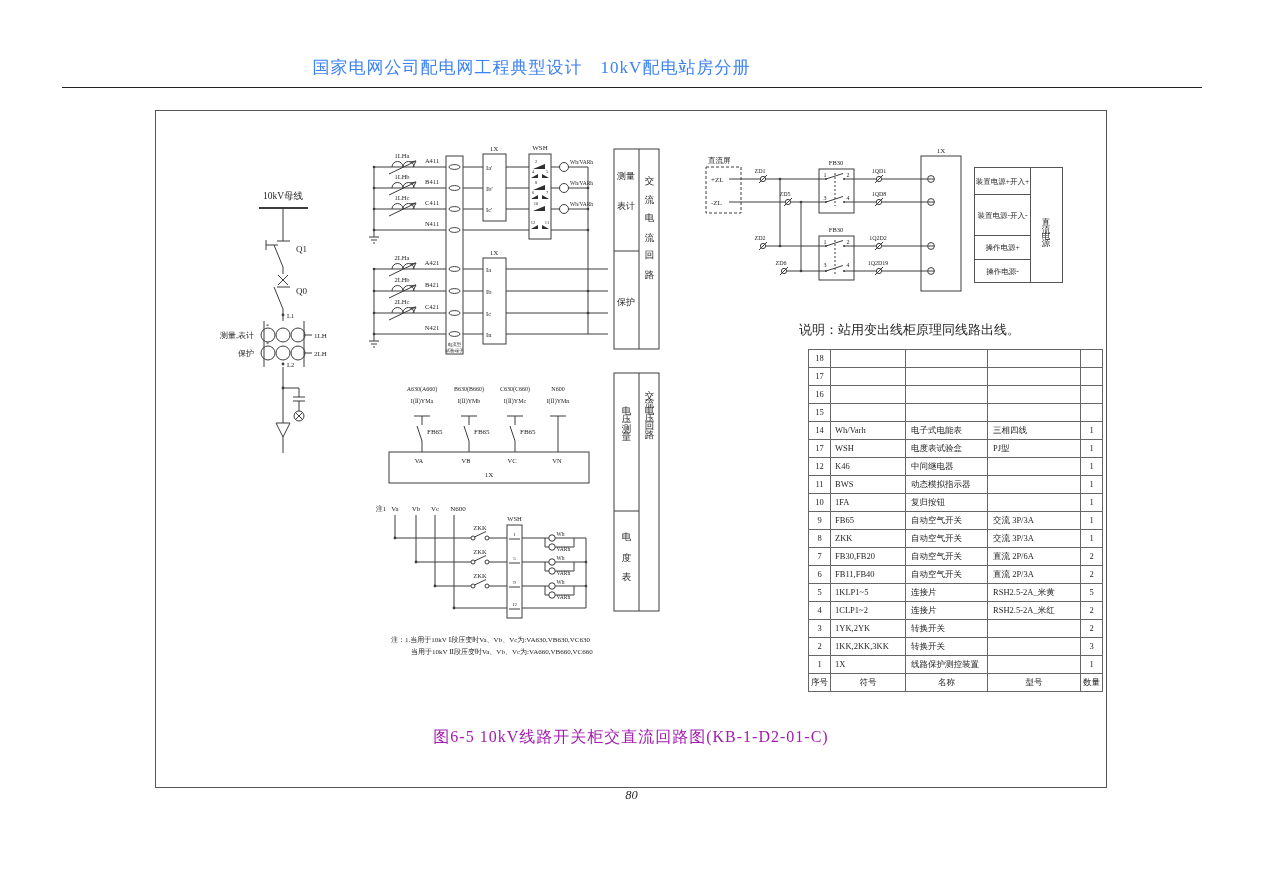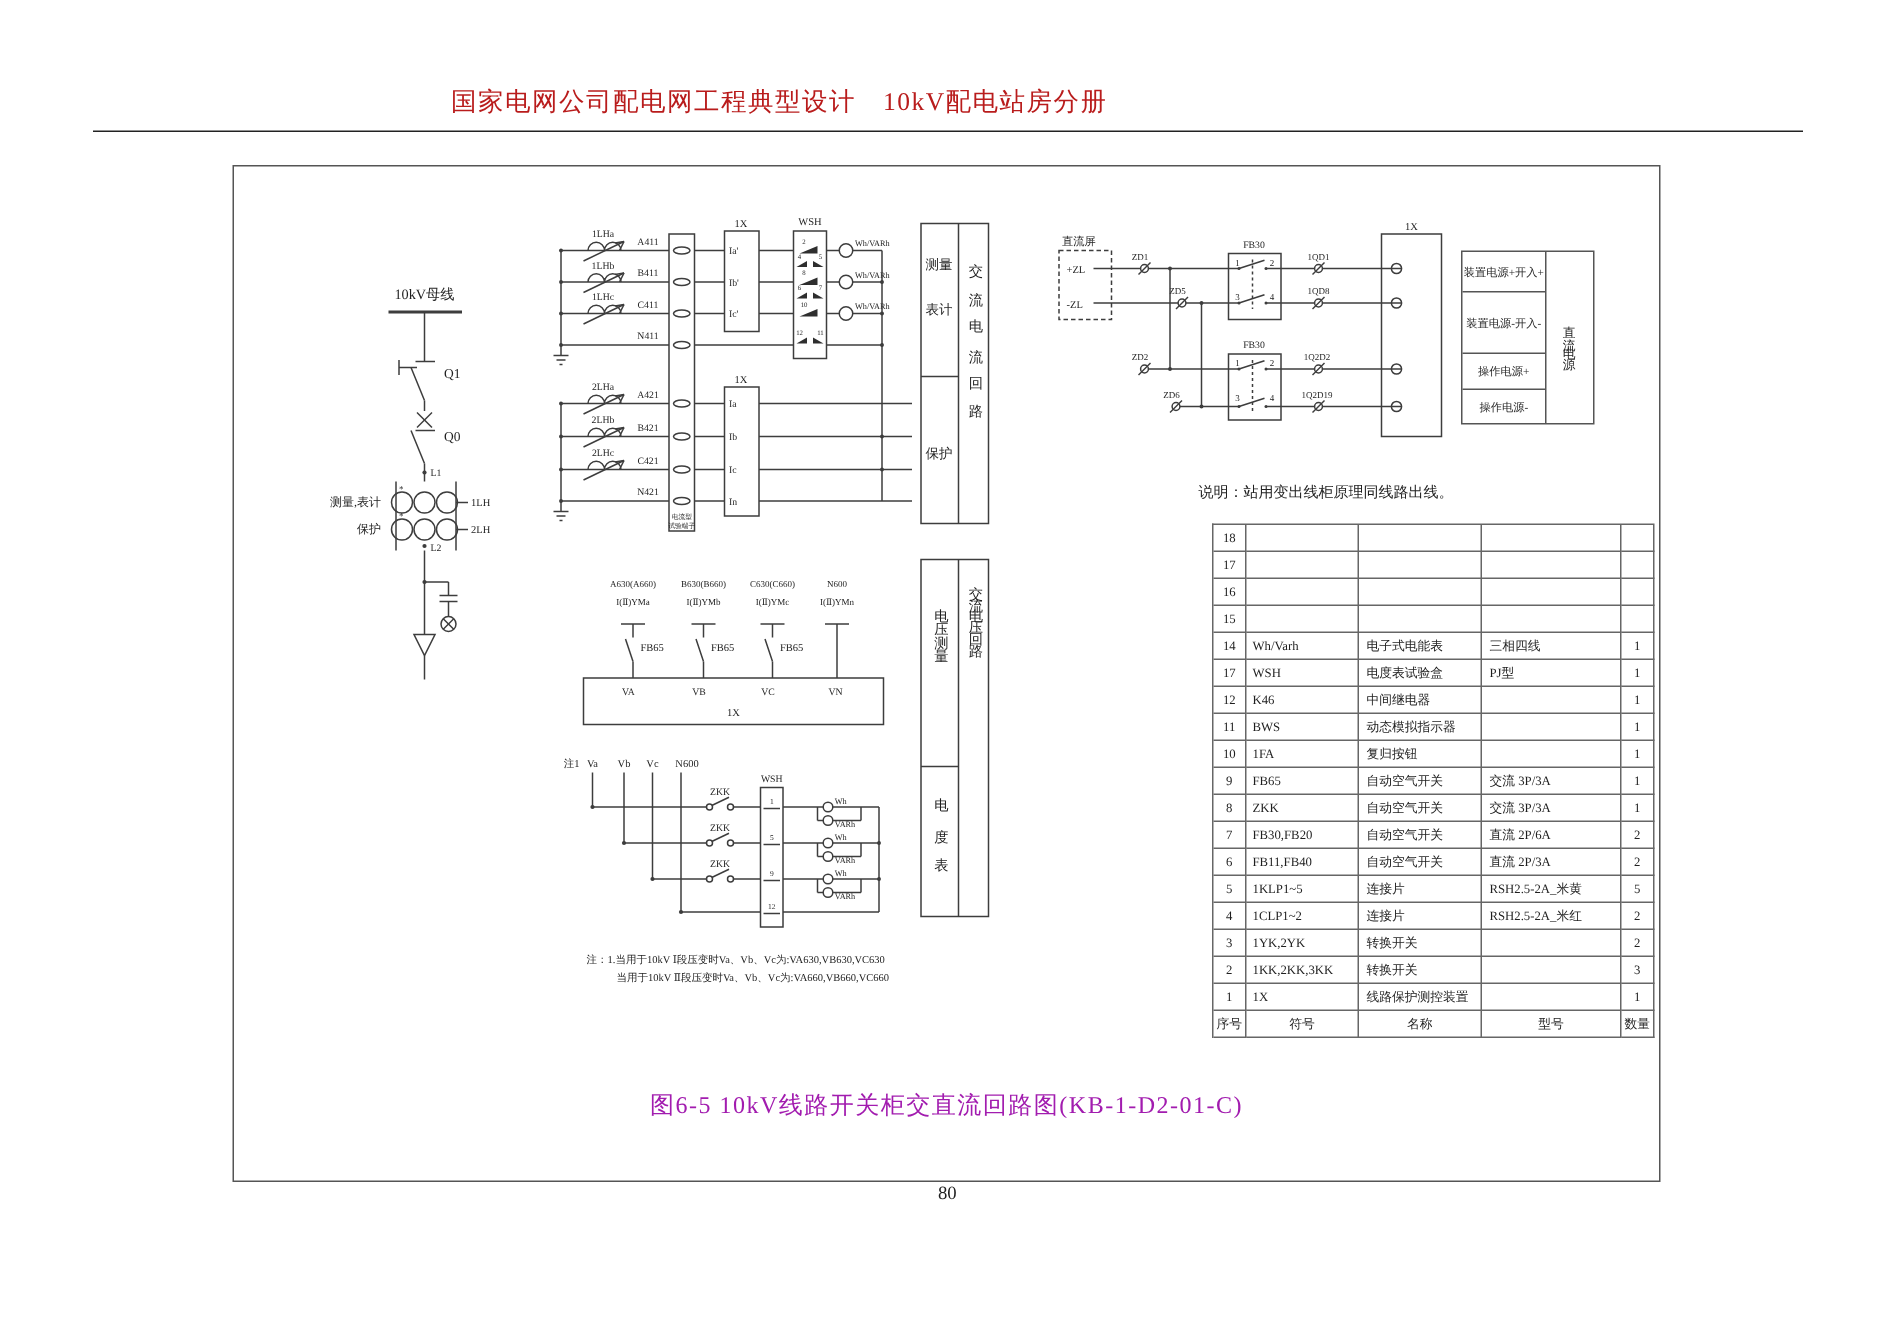--- a/index.html
+++ b/index.html
@@ -1,33 +1,33 @@
 <!DOCTYPE html>
 <html><head>
 <meta charset="utf-8">
 <style>
   html,body{margin:0;padding:0;background:#fff;}
   body{width:1263px;height:892px;position:relative;font-family:"Liberation Serif","DejaVu Serif",serif;color:#1f1f1f;}
-  .hdr{position:absolute;top:56px;left:0;width:1039px;text-align:center;font-size:17px;letter-spacing:1px;color:#b91c1c;}
+  .hdr{position:absolute;top:56px;left:12px;width:1039px;text-align:center;font-size:17px;letter-spacing:1px;color:#3b82f6;}
   .hdr-rule{position:absolute;top:87px;left:62px;width:1140px;height:0;border-top:1.5px solid #222;}
   .frame{position:absolute;left:155px;top:110px;width:950px;height:676px;border:1px solid #555;background:#fff;}
   .frame svg{position:absolute;left:0;top:0;}
   svg line,svg path,svg rect,svg ellipse,svg circle,svg polygon{stroke:#3d3d3d;fill:none;stroke-width:1;}
   svg .dot{fill:#3d3d3d;stroke:none;}
   svg .wedge{fill:#2e2e2e;stroke:none;}
   svg .wfill{fill:#fff;}
   svg .bus{stroke-width:2;}
   svg text{font-family:"Liberation Serif","DejaVu Serif",serif;fill:#1f1f1f;stroke:none;}
   .f45{font-size:4.5px}.f5{font-size:5px}.f55{font-size:5.5px}.f6{font-size:6px}.f65{font-size:6.5px}
   .f7{font-size:7px}.f75{font-size:7.5px}.f8{font-size:8px}.f9{font-size:9px}.f95{font-size:9.5px}
   .mid{text-anchor:middle}.end{text-anchor:end}
   .vlabel{position:absolute;writing-mode:vertical-rl;text-orientation:upright;font-size:9.5px;color:#1f1f1f;line-height:1;}
-  .note-line{position:absolute;font-size:10px;color:#1f1f1f;}
+  .note-line{position:absolute;font-size:13px;color:#1f1f1f;}
   .caption{position:absolute;left:0;top:616px;width:950px;text-align:center;font-size:16px;letter-spacing:1px;color:#a21caf;}
-  .pageno{position:absolute;top:788px;left:0;width:1263px;text-align:center;font-size:12.5px;}
+  .pageno{position:absolute;top:788px;left:0;width:1263px;text-align:center;font-size:12.5px;font-style:italic;}
   
   .dcleg{position:absolute;left:818px;top:56px;width:87px;height:114px;border:1px solid #555;display:flex;font-size:7.5px;}
   .dcleg-left{width:55px;border-right:1px solid #555;display:flex;flex-direction:column;}
   .dcleg-row{border-bottom:1px solid #555;display:flex;flex-direction:row;justify-content:center;align-items:center;line-height:9px;}
   .dcleg-row:last-child{border-bottom:none;}
   .dcleg-right{flex:1;display:flex;align-items:center;justify-content:center;}
   .dcleg-right span{writing-mode:vertical-rl;text-orientation:upright;letter-spacing:7px;font-size:8.5px;}
   
   .bom{position:absolute;left:652px;top:238px;width:294px;border-top:1px solid #666;border-left:1px solid #666;font-size:8.5px;}
   .bom-row{display:flex;height:18px;line-height:17px;}

